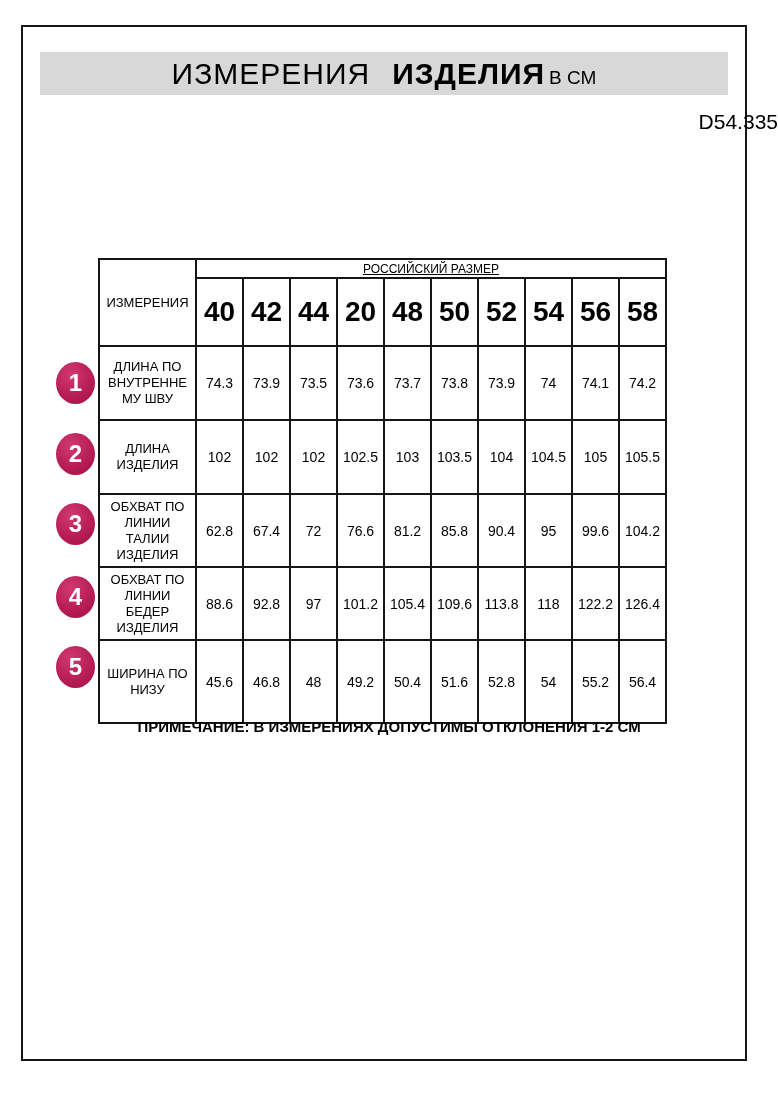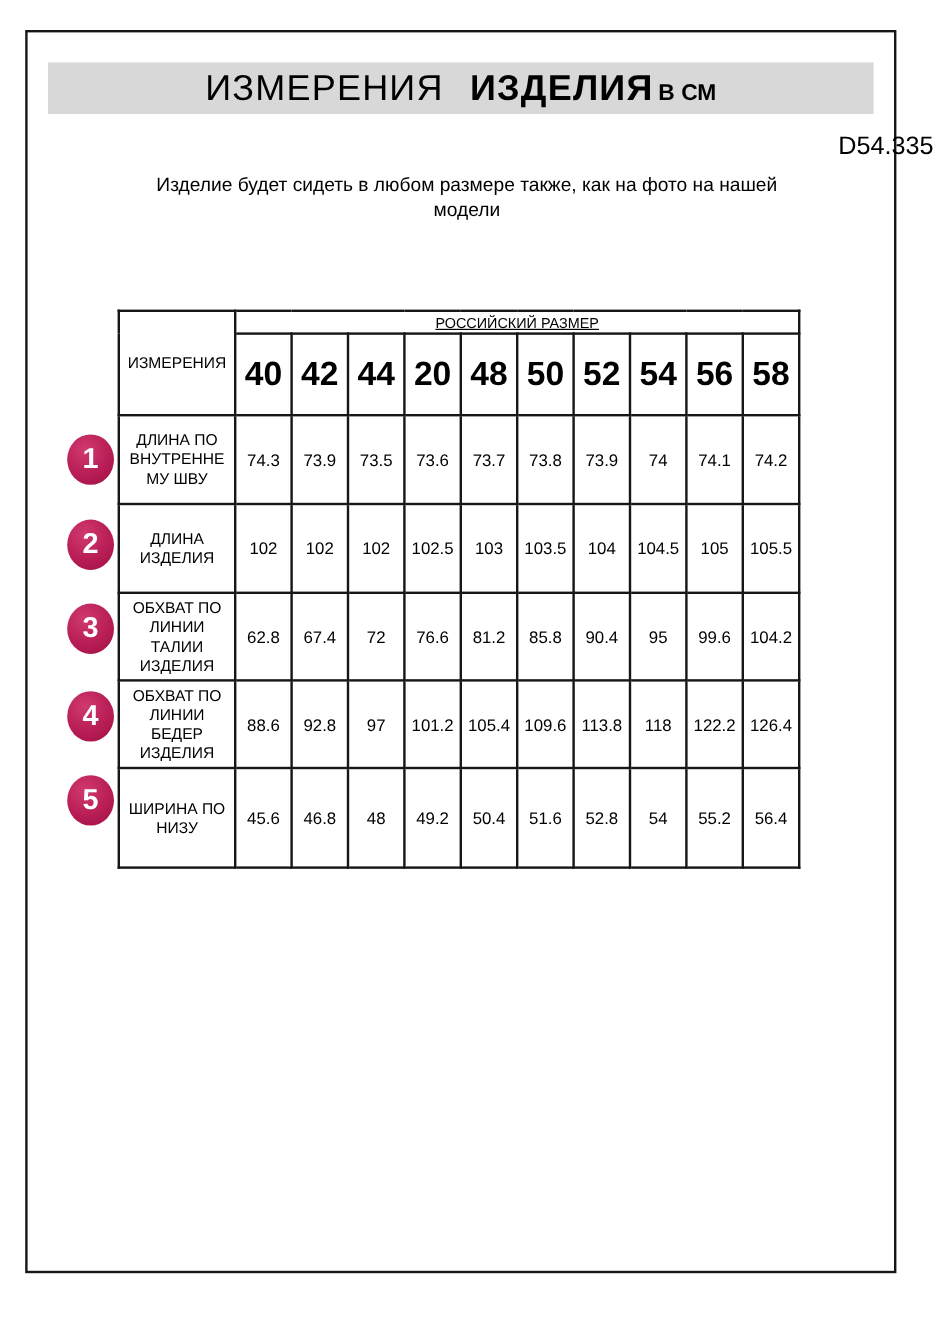--- a/index.html
+++ b/index.html
@@ -13,21 +13,21 @@
     border:2px solid #161616;
   }
   .banner {
     position:absolute; left:40px; top:52px; width:688px; height:43px;
     background:var(--banner-bg,#d8d8d8);
     display:flex; align-items:baseline; justify-content:center;
   }
   .banner-inner { display:flex; align-items:baseline; }
   .title-main { font-size:30px; font-weight:400; letter-spacing:1px; line-height:43px; }
   .title-bold { font-size:30px; font-weight:700; letter-spacing:1px; margin-left:22px; }
-  .title-unit { font-size:19px; font-weight:700; margin-left:4px; }
+  .title-unit { font-size:19px; font-weight:400; margin-left:4px; }
   .product-code {
     position:absolute; left:0; top:110px; width:778px;
     text-align:right; font-size:21px; font-weight:400;
   }
   .subtitle {
     position:absolute; left:50%; top:144px; transform:translateX(-50%);
     width:660px; text-align:center; font-size:16px; line-height:21px;
     white-space:pre-line;
   }
   table.size-table {
@@ -69,22 +69,20 @@
   <div class="banner">
     <div class="banner-inner">
       <span class="title-main">ИЗМЕРЕНИЯ</span>
       <span class="title-bold">ИЗДЕЛИЯ</span>
       <span class="title-unit">В СМ</span>
     </div>
   </div>
 
   <div class="product-code">D54.335</div>
 
-  <div class="subtitle">Изделие будет сидеть в любом размере также, как на фото на нашей
-модели</div>
 
   <table class="size-table">
     <thead>
       <tr>
         <th class="corner-cell" rowspan="2">ИЗМЕРЕНИЯ</th>
         <th class="group-cell" id="group-cell" colspan="10">РОССИЙСКИЙ РАЗМЕР</th>
       </tr>
       <tr class="sizes-row" id="sizes-row">
           <th class="size-cell">40</th>
           <th class="size-cell">42</th>
@@ -170,18 +168,19 @@
           <td class="value-cell">50.4</td>
           <td class="value-cell">51.6</td>
           <td class="value-cell">52.8</td>
           <td class="value-cell">54</td>
           <td class="value-cell">55.2</td>
           <td class="value-cell">56.4</td>
         </tr>
       </tbody>
   </table>
 
+  <div class="note">ПРИМЕЧАНИЕ: В ИЗМЕРЕНИЯХ ДОПУСТИМЫ ОТКЛОНЕНИЯ 1-2 СМ</div>
 <div class="badge" style="top: 362px;">1</div>
     <div class="badge" style="top: 432.5px;">2</div>
     <div class="badge" style="top: 502.5px;">3</div>
     <div class="badge" style="top: 575.5px;">4</div>
     <div class="badge" style="top: 645.5px;">5</div>
   </div>
 
 </body></html>

